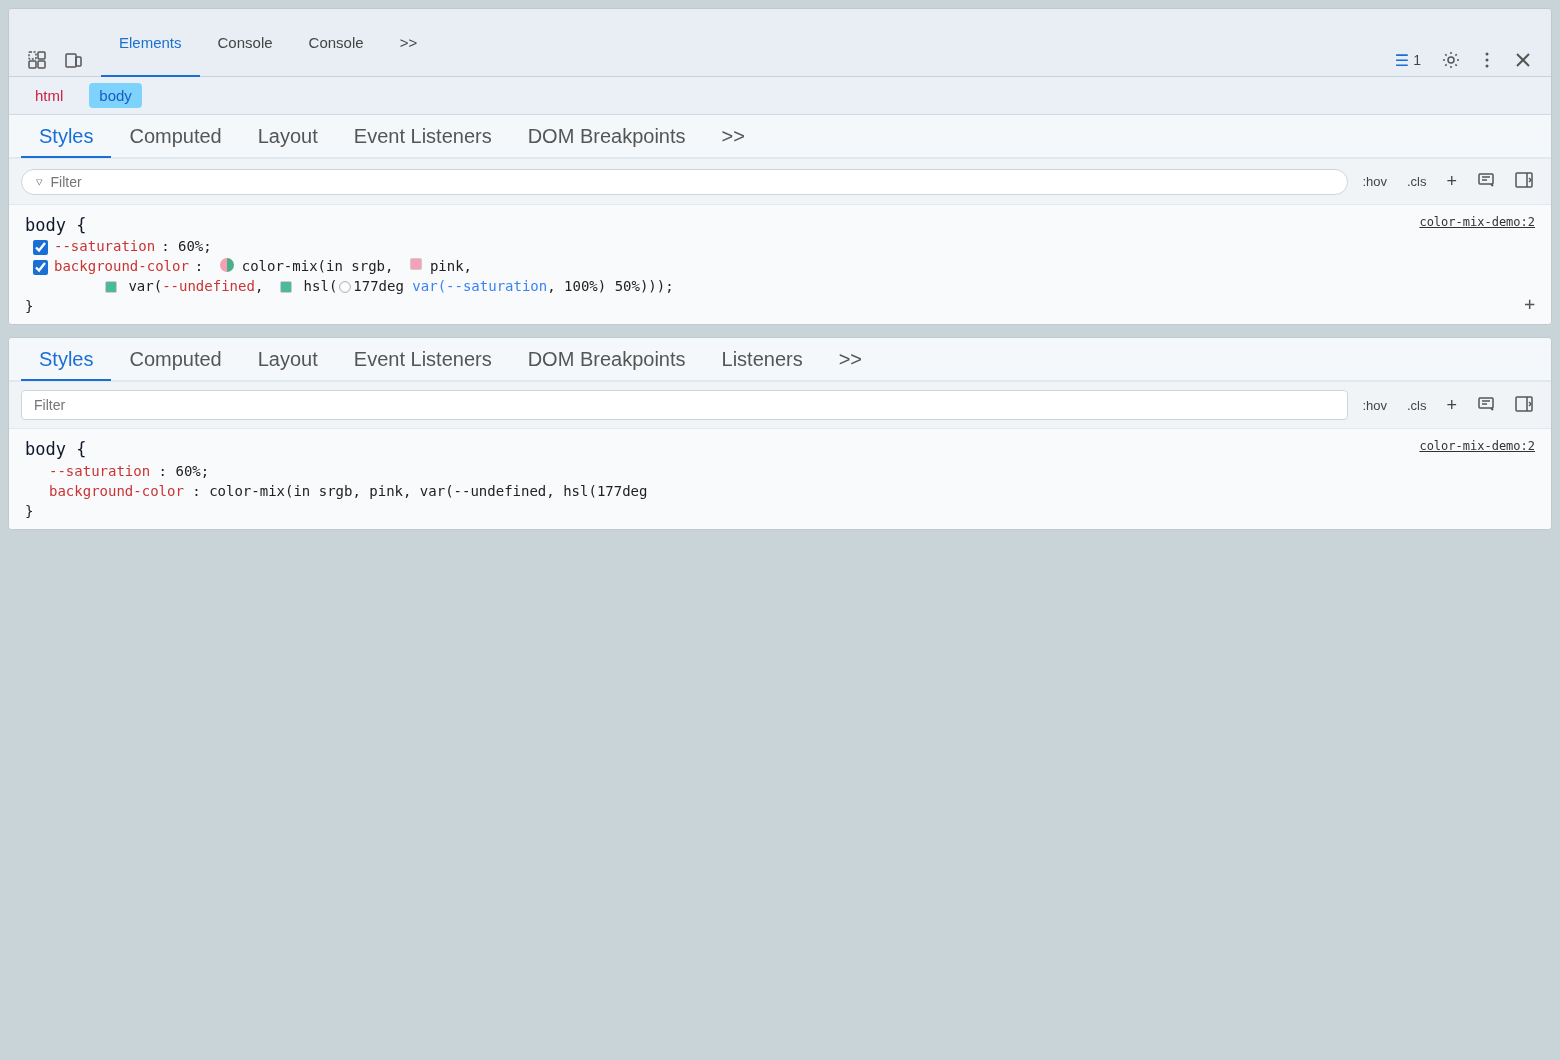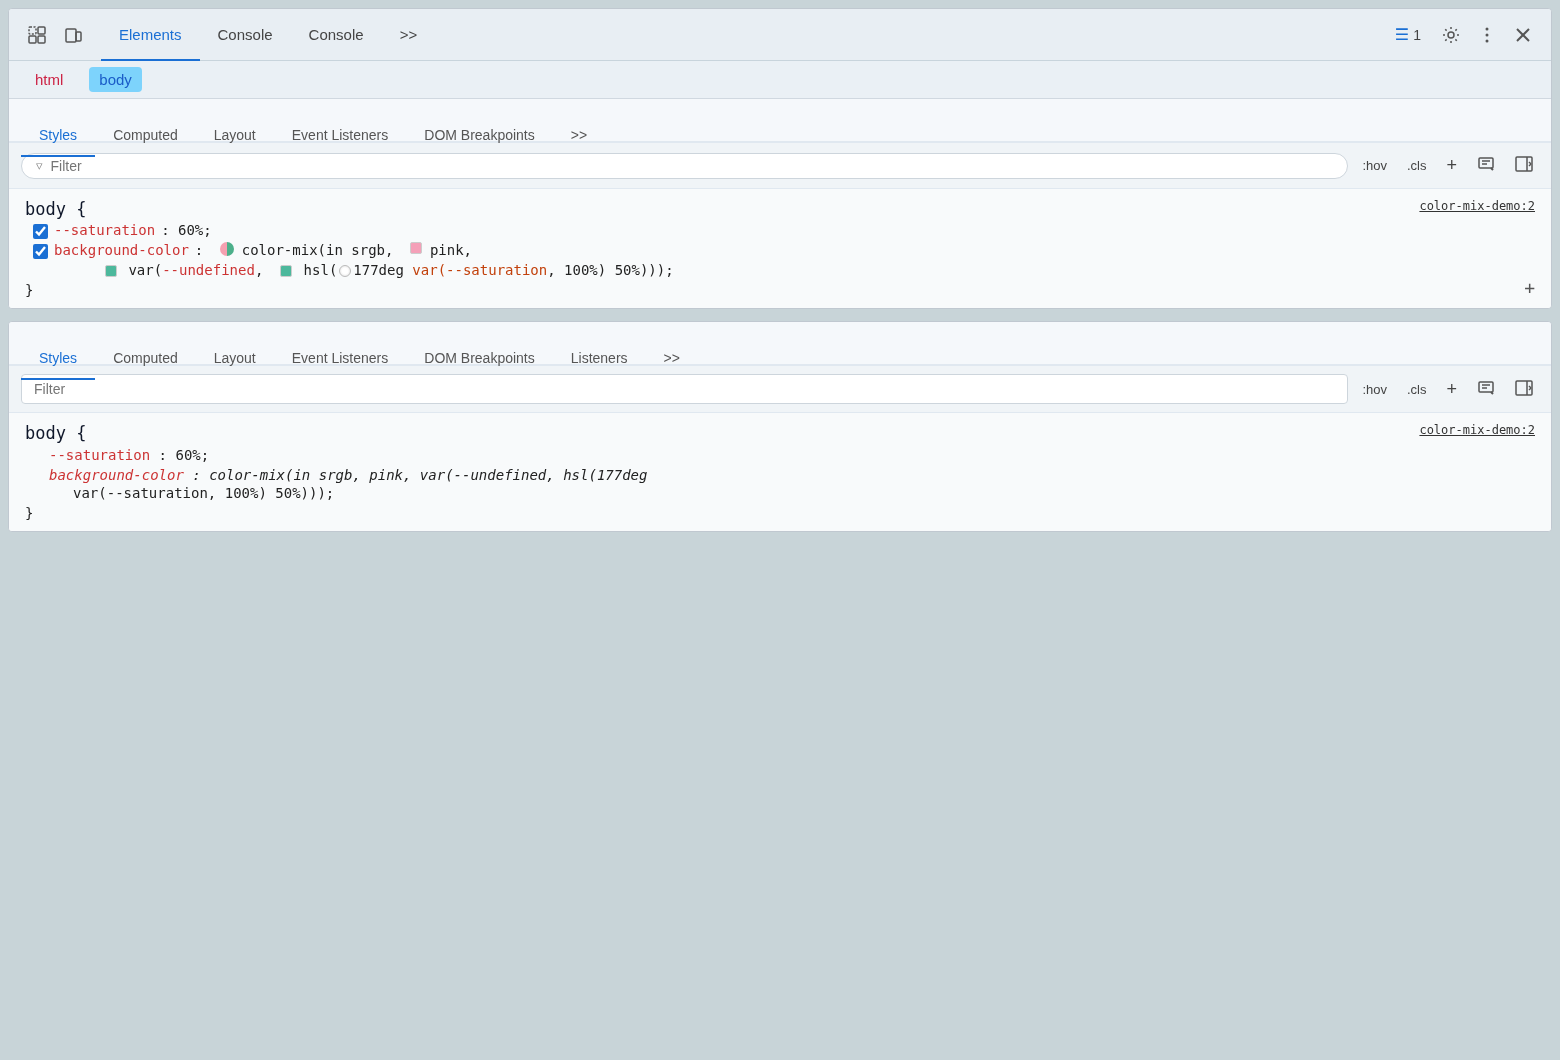--- a/index.html
+++ b/index.html
@@ -26,23 +26,23 @@
       background: #f0f4f7;
       border: 1px solid #c0c8d0;
       border-radius: 4px;
       overflow: hidden;
     }
 
     
     .devtools-toolbar {
       background: #e8eef3;
       display: flex;
-      align-items: center;
+      align-items: flex-end;
       padding: 0 12px;
-      height: 52px;
+      height: 68px;
       border-bottom: 1px solid #c8d4dc;
       gap: 4px;
     }
 
     .toolbar-icon {
       width: 32px;
       height: 32px;
       display: flex;
       align-items: center;
       justify-content: center;
@@ -135,26 +135,26 @@
       height: 44px;
       border-bottom: 2px solid #e0e8f0;
       gap: 0;
     }
 
     .sub-tab {
       padding: 0 18px;
       height: 100%;
       display: flex;
       align-items: center;
-      font-size: 14px;
+      font-size: 20px;
       color: #555;
       cursor: pointer;
       border-bottom: 2px solid transparent;
       position: relative;
-      top: 16px;
+      top: 1px;
     }
 
     .sub-tab.active {
       color: #1a6fd4;
       border-bottom: 2px solid #1a6fd4;
       font-weight: 500;
     }
 
     
     .filter-bar {
@@ -445,21 +445,21 @@
         <span class="color-swatch-mixed"></span>
         <span class="css-prop-value">color-mix(in srgb,&nbsp;</span>
         <span style="display:inline-block; width:12px; height:12px; background:#f4a0b8; border:1px solid #ccc; border-radius:2px; vertical-align:middle; margin: 0 2px; cursor:pointer;"></span>
         <span class="css-prop-value">pink,</span>
       </div>
 
       <div style="padding-left: 80px; font-family: 'Consolas','Monaco',monospace; font-size:14px; color:#222;">
         <span style="display:inline-block; width:12px; height:12px; background:#4cb89c; border:1px solid #ccc; border-radius:2px; vertical-align:middle; margin-right:3px; cursor:pointer;"></span>
         <span>var(<span style="color:#cc3333;">--undefined</span>,&nbsp;</span>
         <span style="display:inline-block; width:12px; height:12px; background:#4cb89c; border:1px solid #ccc; border-radius:2px; vertical-align:middle; margin-right:3px; cursor:pointer;"></span>
-        <span>hsl(<span class="color-swatch-circle" style="display:inline-block; width:12px; height:12px; border-radius:50%; background: radial-gradient(circle, #fff 40%, #ddd 100%); border:1px solid #bbb; vertical-align:middle; margin:0 2px; cursor:pointer;"></span>177deg <span style="color:#c2410c;">var(--saturation</span>, 100%) 50%)));</span>
+        <span>hsl(<span class="color-swatch-circle" style="display:inline-block; width:12px; height:12px; border-radius:50%; background: radial-gradient(circle, #fff 40%, #ddd 100%); border:1px solid #bbb; vertical-align:middle; margin:0 2px; cursor:pointer;"></span>177deg <span style="color:#3b82f6;">var(--saturation</span>, 100%) 50%)));</span>
       </div>
 
       <div class="css-rule-close">}</div>
 
       <span class="css-add-btn">+</span>
     </div>
 
   </div>
 
   <div class="devtools-panel-bottom">
@@ -503,27 +503,24 @@
       <div class="css-rule-header">
         <span class="css-selector">body {</span>
         <a class="css-source-link">color-mix-demo:2</a>
       </div>
 
       <div class="indent" style="font-family:'Consolas','Monaco',monospace; font-size:14px; margin: 4px 0;">
         <span style="color:#cc3333;">--saturation</span>
         <span style="color:#222;">: 60%;</span>
       </div>
 
-      <div class="indent" style="font-family:'Consolas','Monaco',monospace; font-size:14px; margin: 2px 0; font-style: italic;">
+      <div class="indent" style="font-family:'Consolas','Monaco',monospace; font-size:14px; margin: 2px 0;">
         <span style="color:#cc3333;">background-color</span>
         <span style="color:#222;">: color-mix(in srgb, pink, var(--undefined, hsl(177deg</span>
       </div>
 
-      <div style="padding-left: 48px; font-family:'Consolas','Monaco',monospace; font-size:14px; color:#222; margin: 2px 0;">
-        <span>var(--saturation, 100%) 50%)));</span>
-      </div>
 
       <div class="css-rule-close">}</div>
     </div>
 
   </div>
 
 </div>
 
 </body></html>

